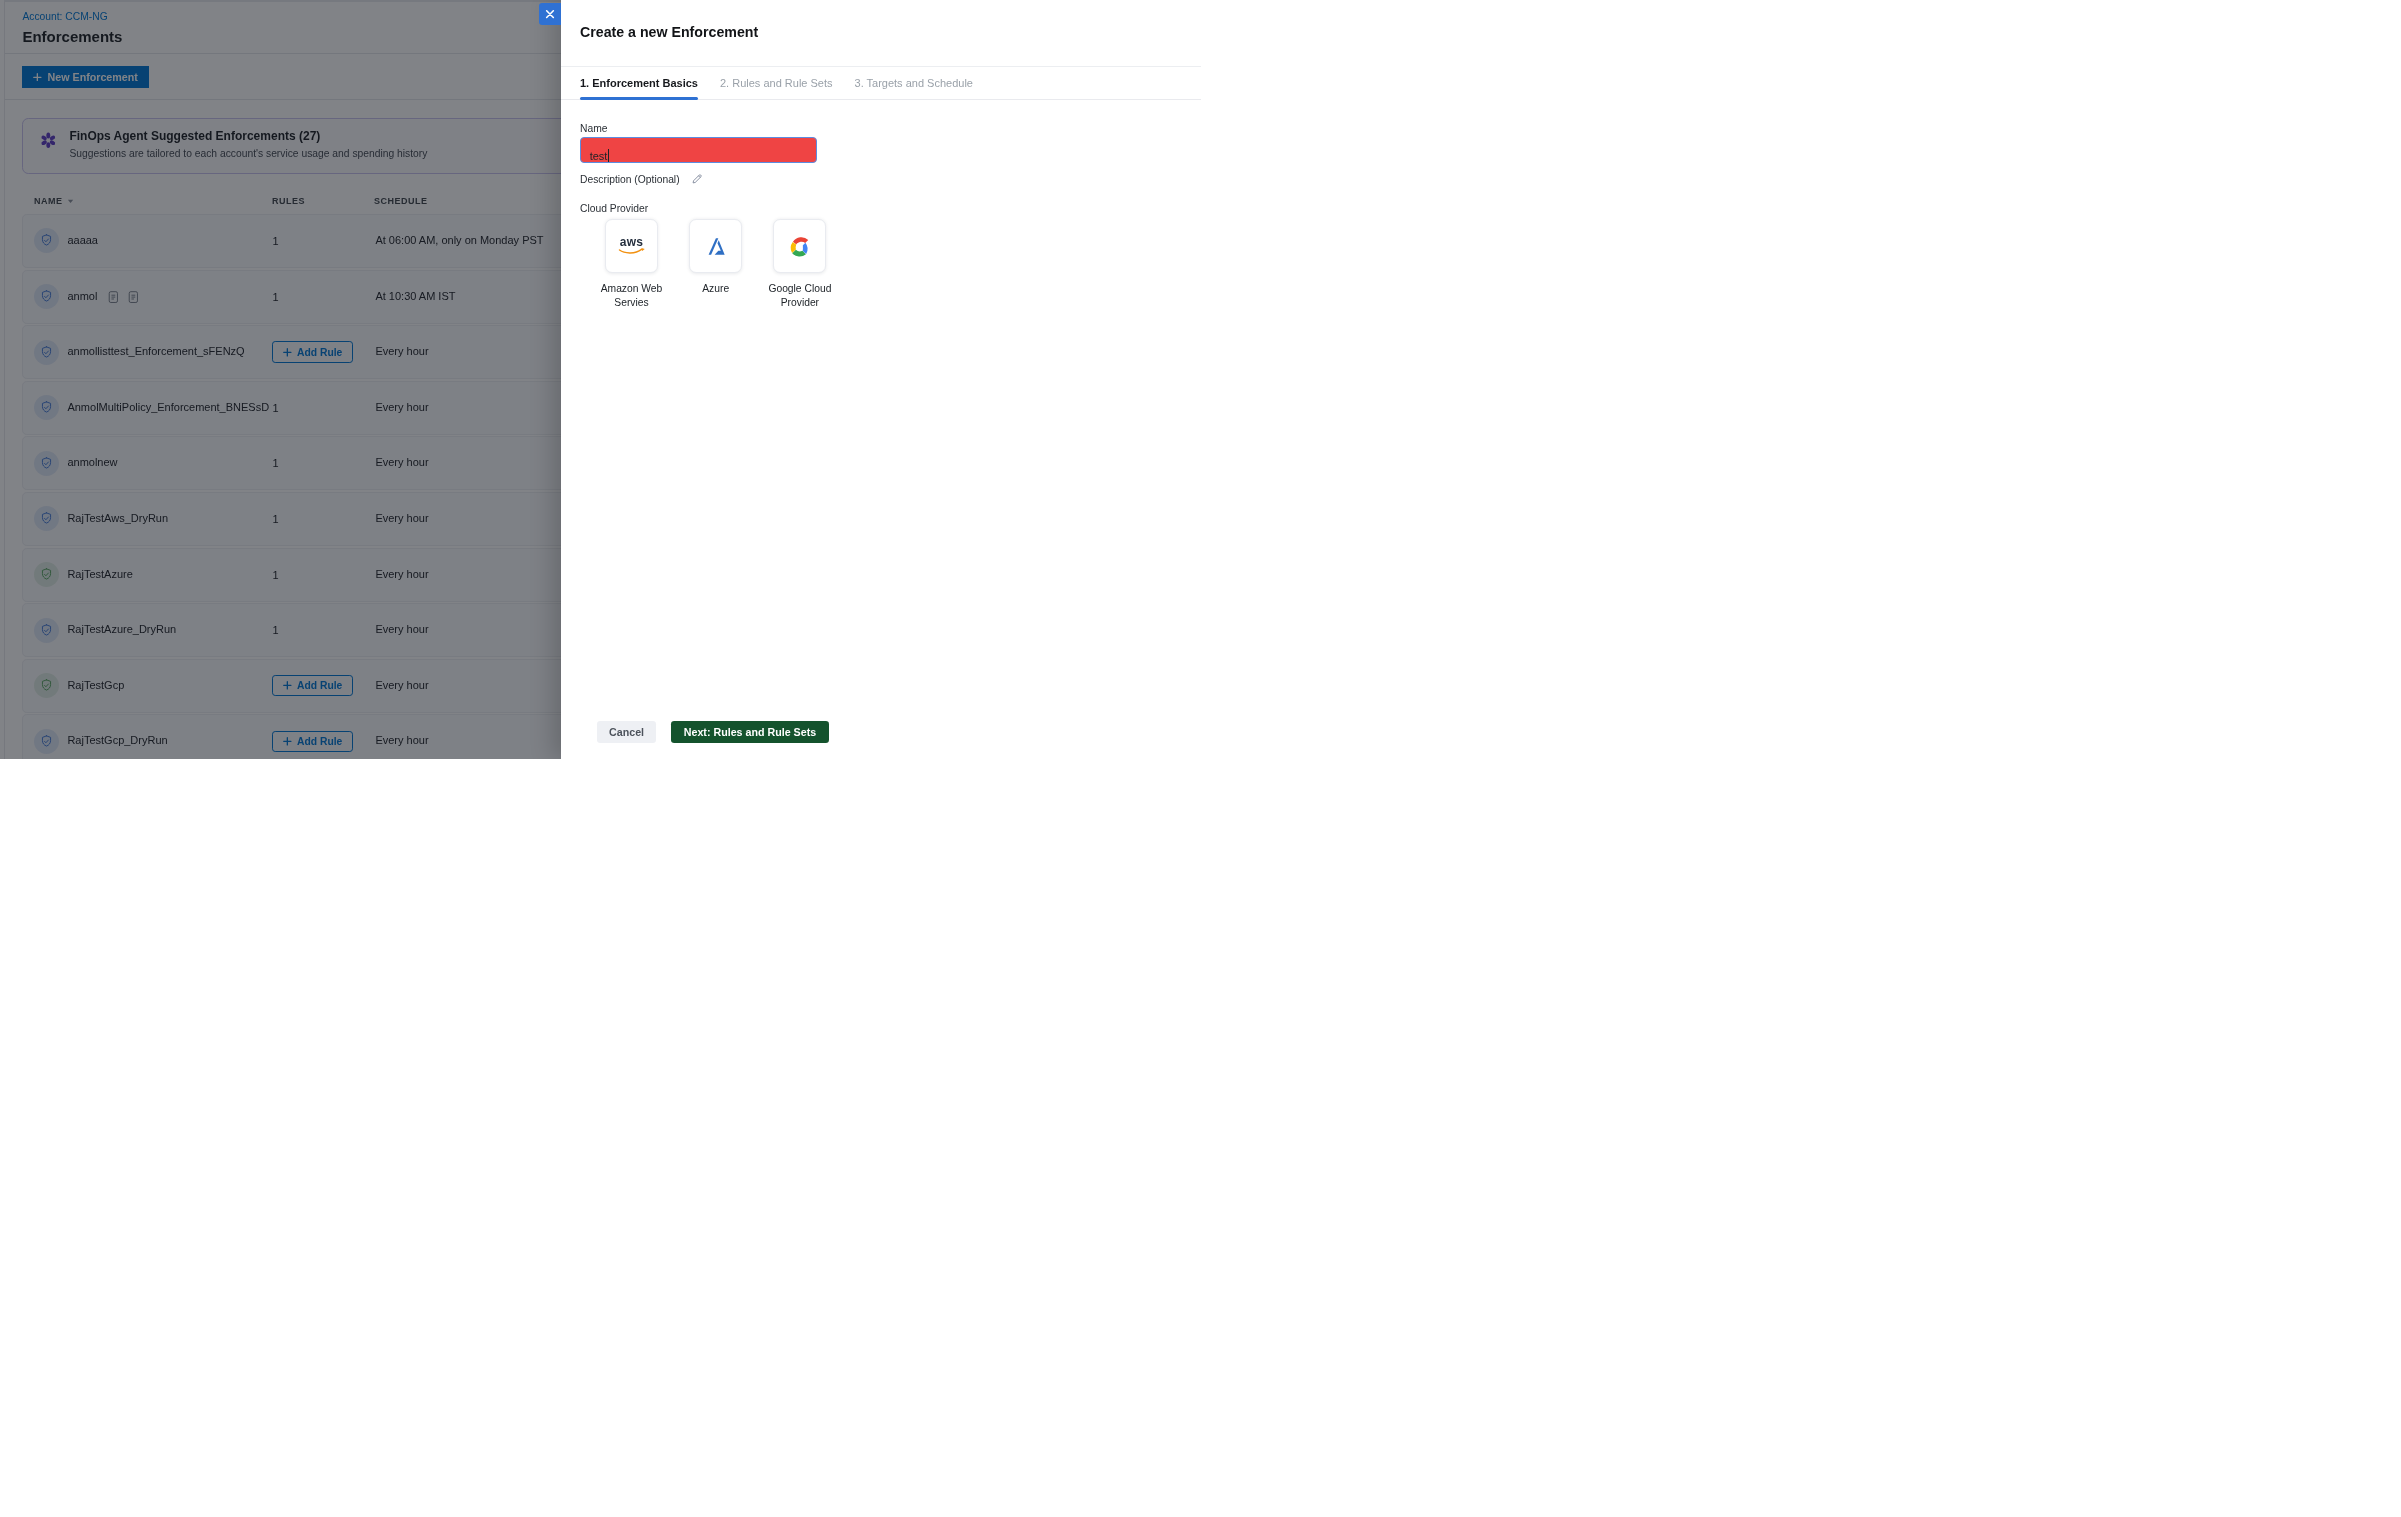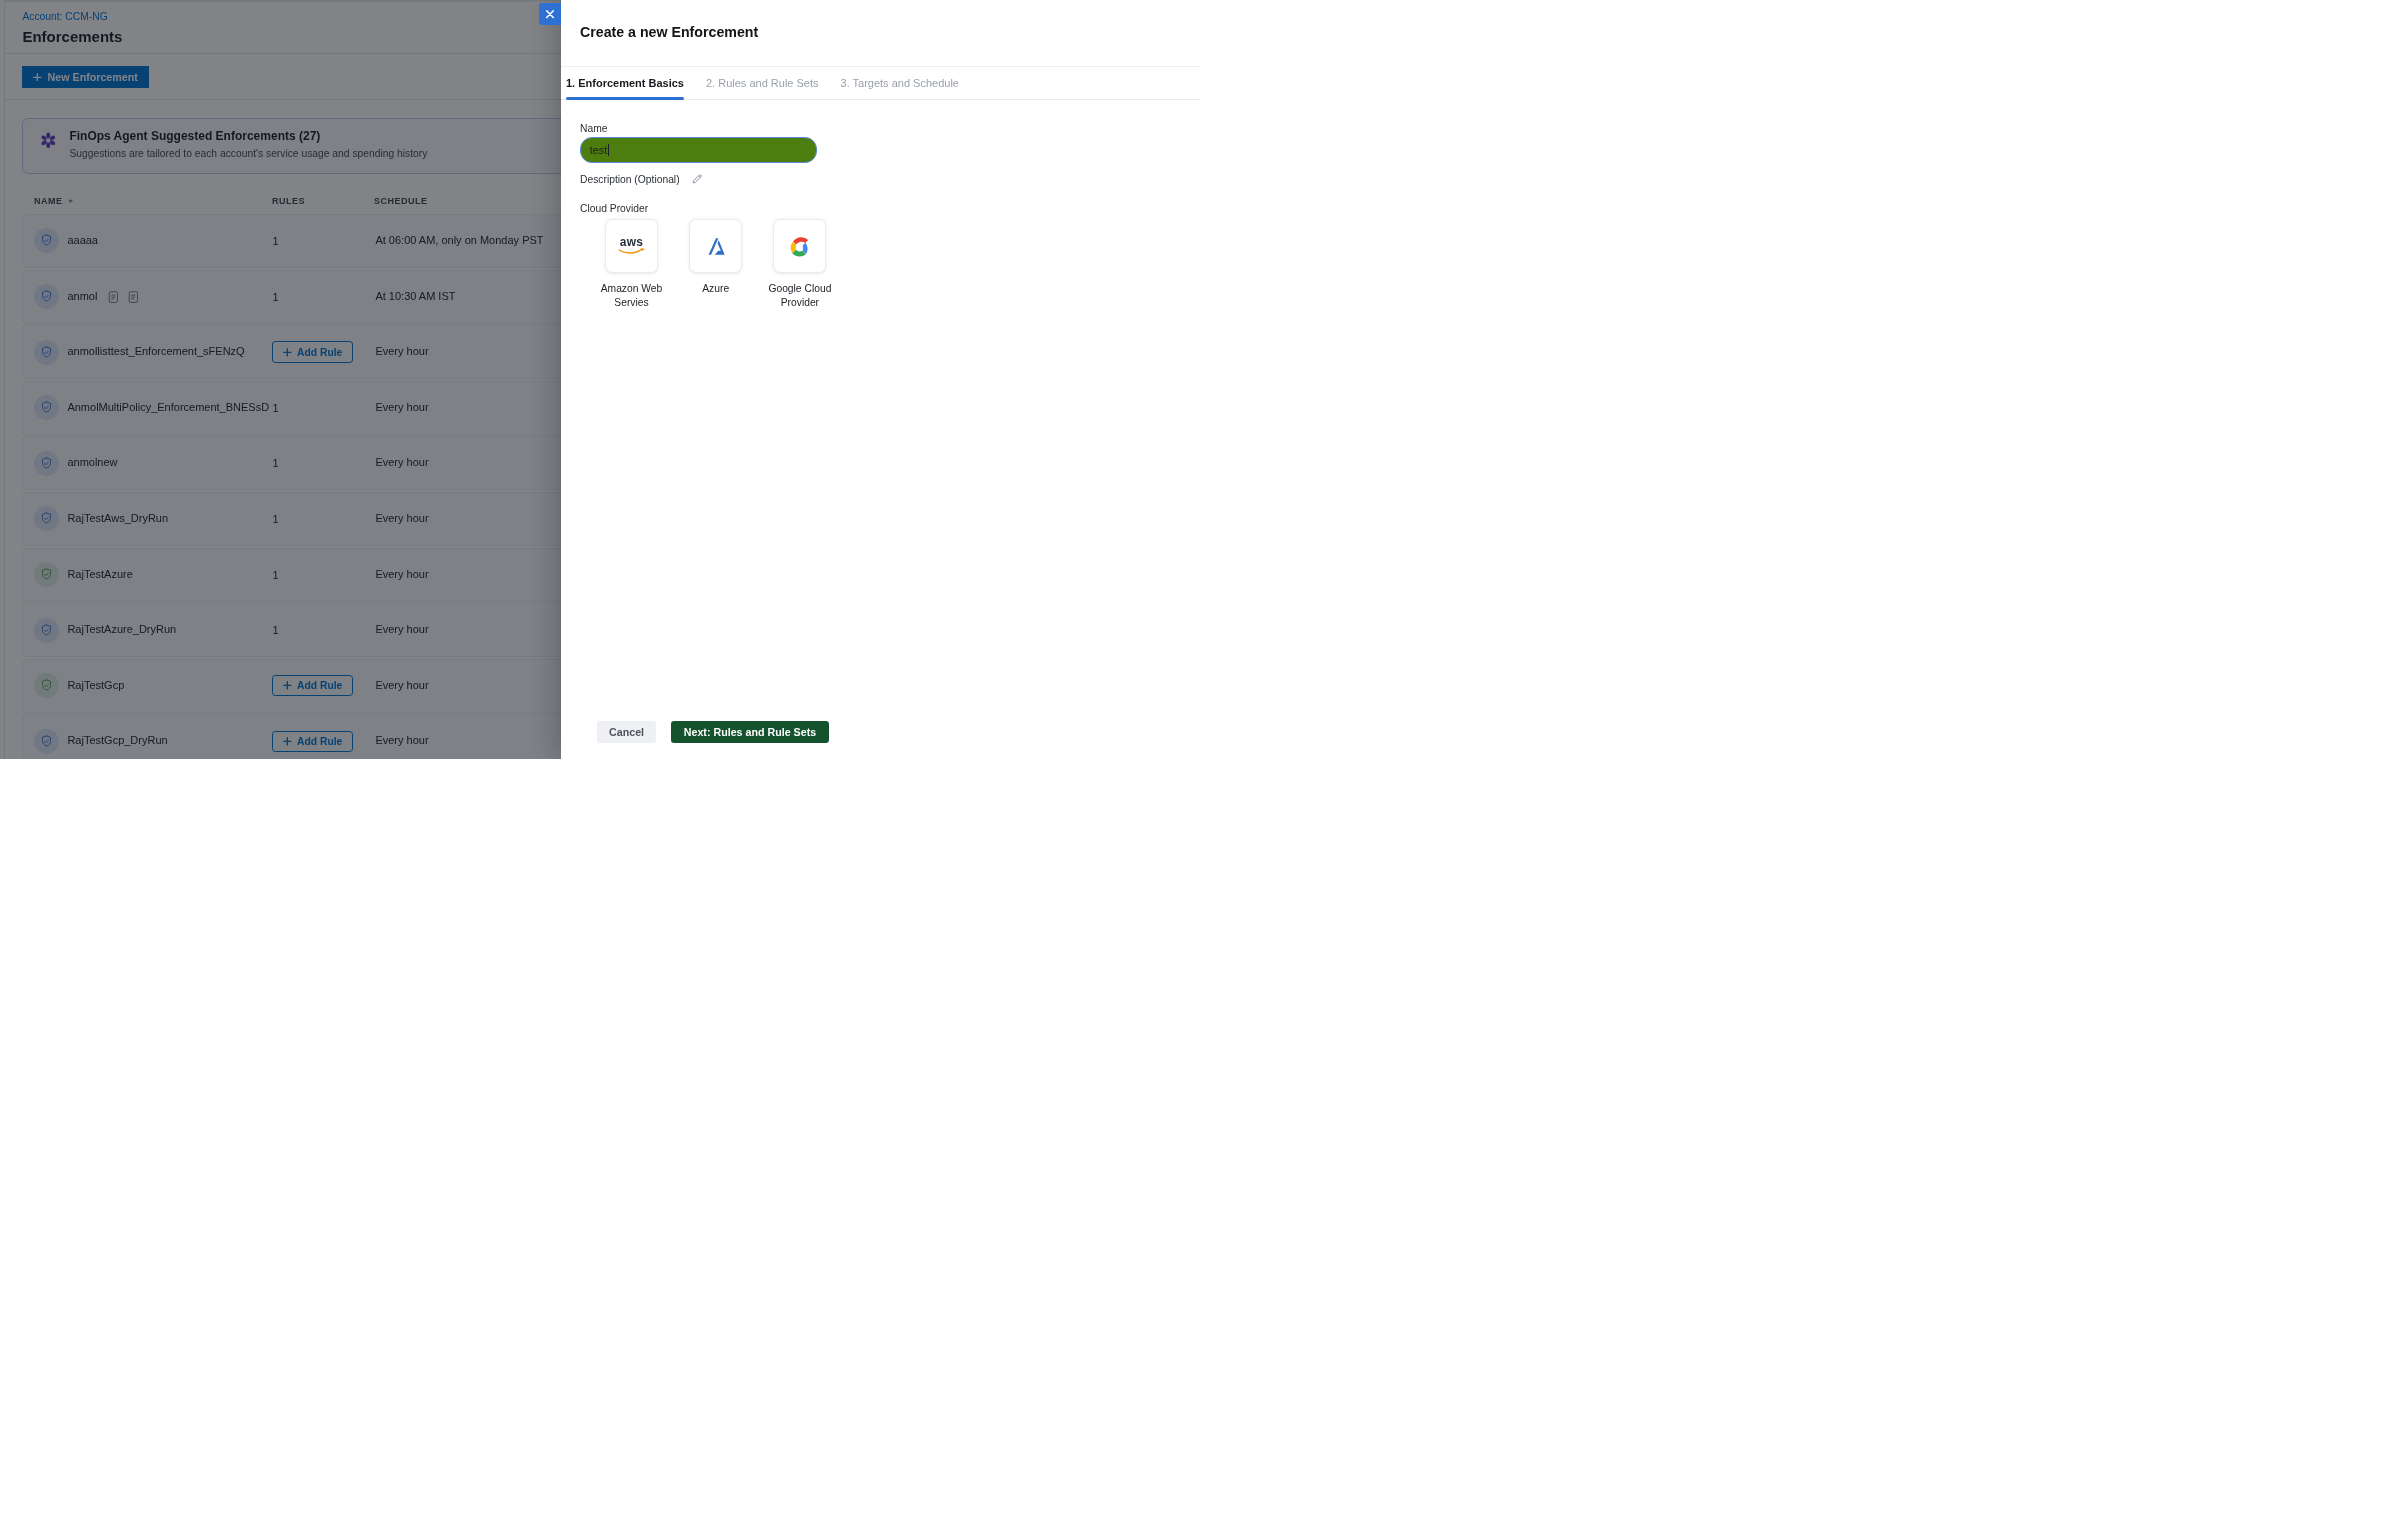--- a/index.html
+++ b/index.html
@@ -45,28 +45,28 @@
   .sched{position:absolute;left:352px;top:19px;font-size:11px;color:#23272e;}
   
   .overlay{position:absolute;inset:0;background:rgba(14,18,25,0.52);z-index:5;}
   
   .drawer{position:absolute;left:561px;top:0;width:640px;height:759px;background:#ffffff;z-index:10;
     box-shadow:-8px 0 22px rgba(0,0,0,0.18);}
   .btn-close{position:absolute;left:-22px;top:3.2px;width:22px;height:21.4px;background:#2f71d3;border:none;
     border-radius:3.2px 0 0 3.2px;display:flex;align-items:center;justify-content:center;cursor:pointer;}
   .drawer-title{position:absolute;left:19px;top:24px;font-size:14.2px;font-weight:700;color:#121417;}
   .tabs{position:absolute;left:0;right:0;top:66px;height:34px;border-top:0.8px solid #eceef1;
-    border-bottom:0.8px solid #e9eaee;padding-left:5px;display:flex;gap:22px;box-sizing:border-box;}
+    border-bottom:0.8px solid #e9eaee;padding-left:19px;display:flex;gap:22px;box-sizing:border-box;}
   .tab{position:relative;display:flex;align-items:center;font-size:11px;color:#9aa1a9;cursor:pointer;white-space:nowrap;}
   .tab.active{color:#17191d;font-weight:700;}
   .tab.active::after{content:"";position:absolute;left:0;right:0;bottom:-0.8px;height:2.4px;background:#2f71d3;border-radius:1.6px;}
   .fld-label{position:absolute;left:19px;font-size:10.3px;color:#2b3036;}
   .lbl-name{top:123px;}
   .name-input{position:absolute;left:19px;top:137px;width:218px;height:24px;border:0.8px solid #5c8ce0;
-    border-radius:12px;background:#4d7c0f;display:flex;align-items:center;padding:0 8.7px;}
+    border-radius:4px;background:#ef4444;display:flex;align-items:flex-end;padding:0 8.7px;}
   .name-input .val{font-size:11px;color:#1e2227;}
   .caret{width:1.2px;height:12.7px;background:#1e2227;margin-left:0.8px;}
   .lbl-desc{top:173px;display:flex;align-items:flex-end;gap:11px;}
   .lbl-cloud{top:203px;}
   .providers{position:absolute;left:30px;top:219px;display:flex;gap:3.2px;}
   .provider{width:81px;display:flex;flex-direction:column;align-items:center;cursor:pointer;}
   .pcard{width:51px;height:52px;background:#fff;border:0.8px solid #e9ebf0;border-radius:7.1px;
     box-shadow:0 0.8px 3.2px rgba(40,50,70,0.10);display:flex;flex-direction:column;align-items:center;justify-content:center;}
   .plabel{margin-top:8.7px;font-size:10.3px;color:#21262b;text-align:center;line-height:1.35;}
   .aws-text{font-size:12px;font-weight:700;color:#252f3e;letter-spacing:0.2px;line-height:1;}

